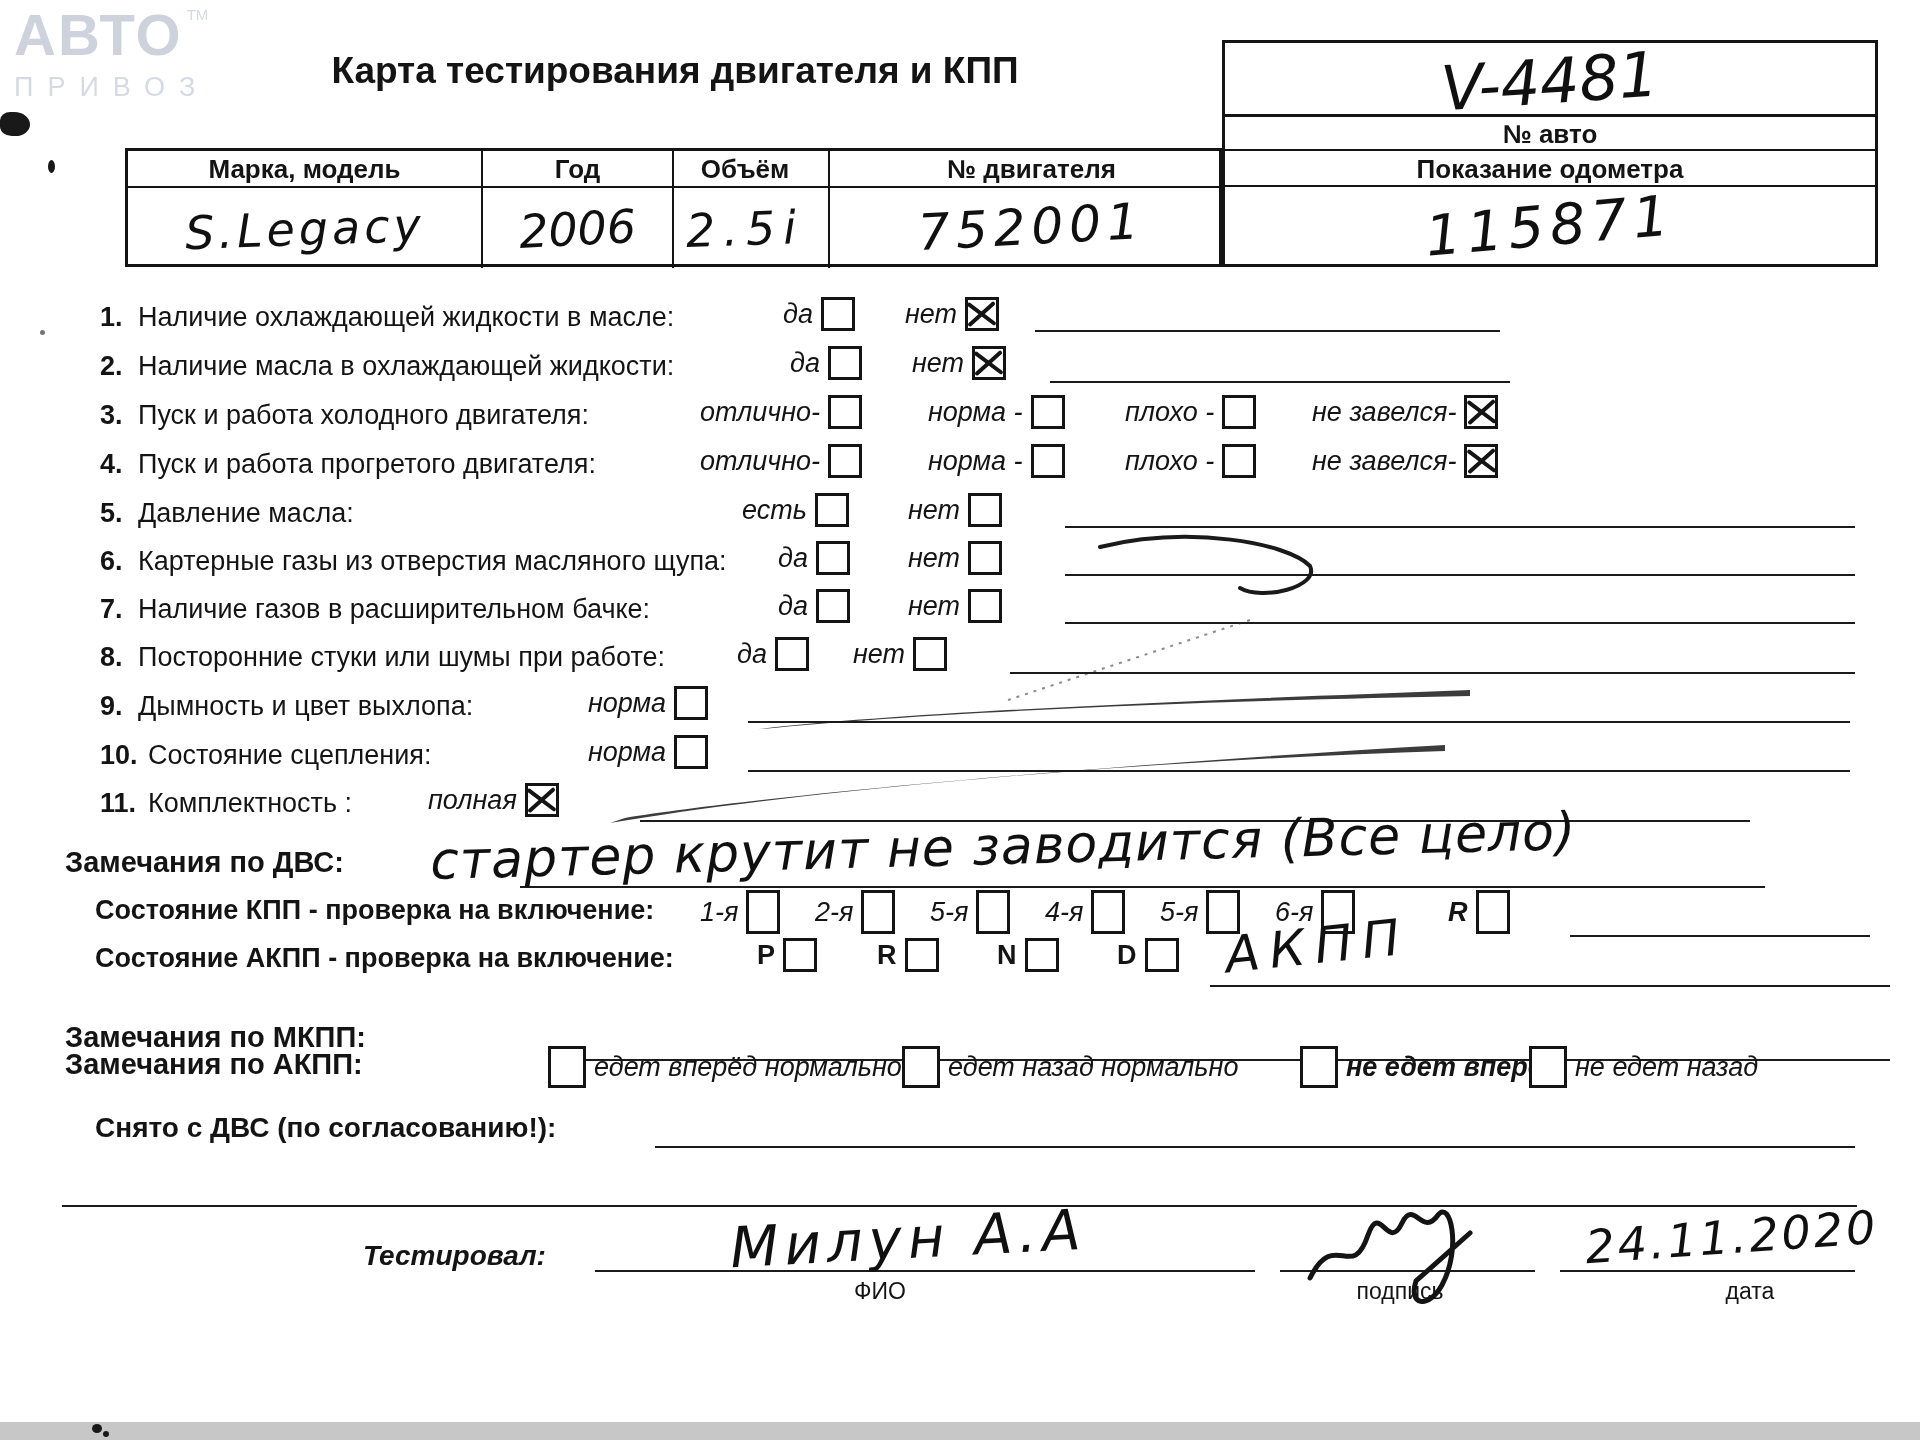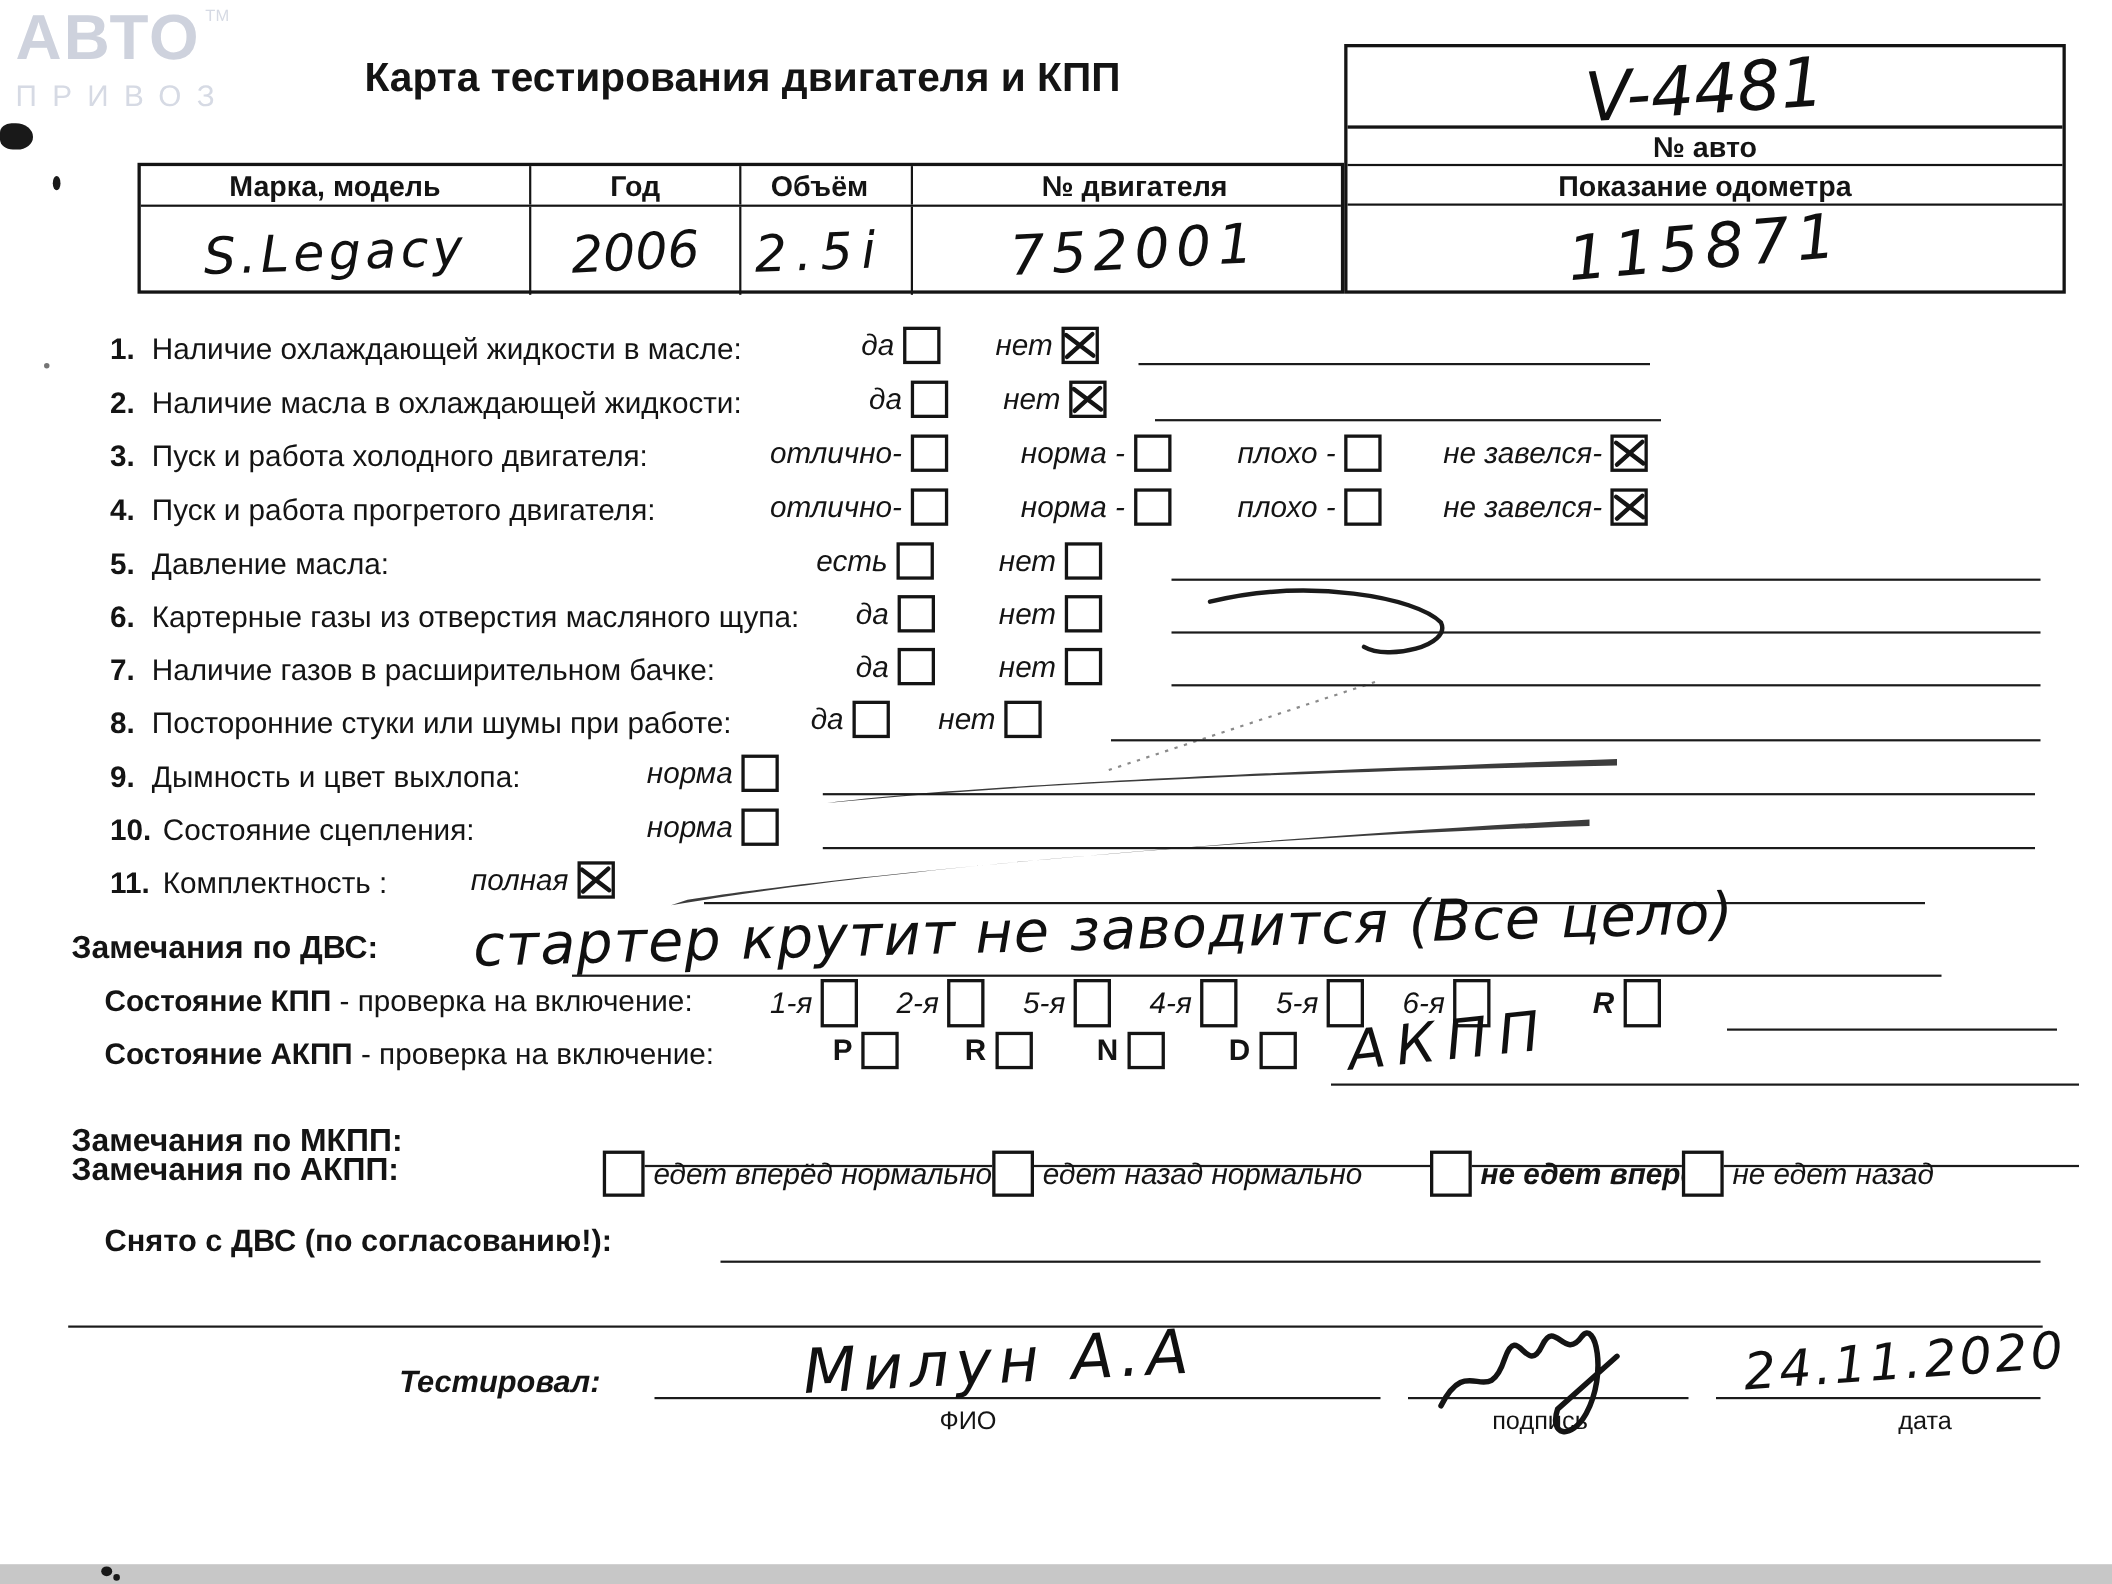--- a/index.html
+++ b/index.html
@@ -38,21 +38,21 @@
   .opt .olabel{font-size:27px;font-style:italic;}
   .box{position:relative;width:34px;height:34px;border:3px solid #141414;background:#fff;box-sizing:border-box;flex:none;}
   .box.tall{height:44px;}
   .box.checked::before,.box.checked::after{content:"";position:absolute;left:-14%;top:44%;width:126%;height:4px;
       background:#141414;border-radius:3px;}
   .box.checked::before{transform:rotate(37deg);}
   .box.checked::after{transform:rotate(-42deg);}
   .bline{position:absolute;height:2px;background:#1b1b1b;}
   
   .seclabel{position:absolute;font-size:29px;font-weight:700;}
-  .secrest{font-weight:400;}
+  .secrest{font-weight:700;}
   
   .caption{position:absolute;font-size:23px;text-align:center;}
   .tester-label{font-size:28px;font-weight:700;font-style:italic;}
   
   .speck{position:absolute;background:#191919;border-radius:50%;}
   .bottomstrip{position:absolute;left:0;top:1422px;width:1920px;height:18px;background:#c7c7c7;}
   svg.overlay{position:absolute;left:0;top:0;pointer-events:none;}
 </style>
 </head>
 <body>

